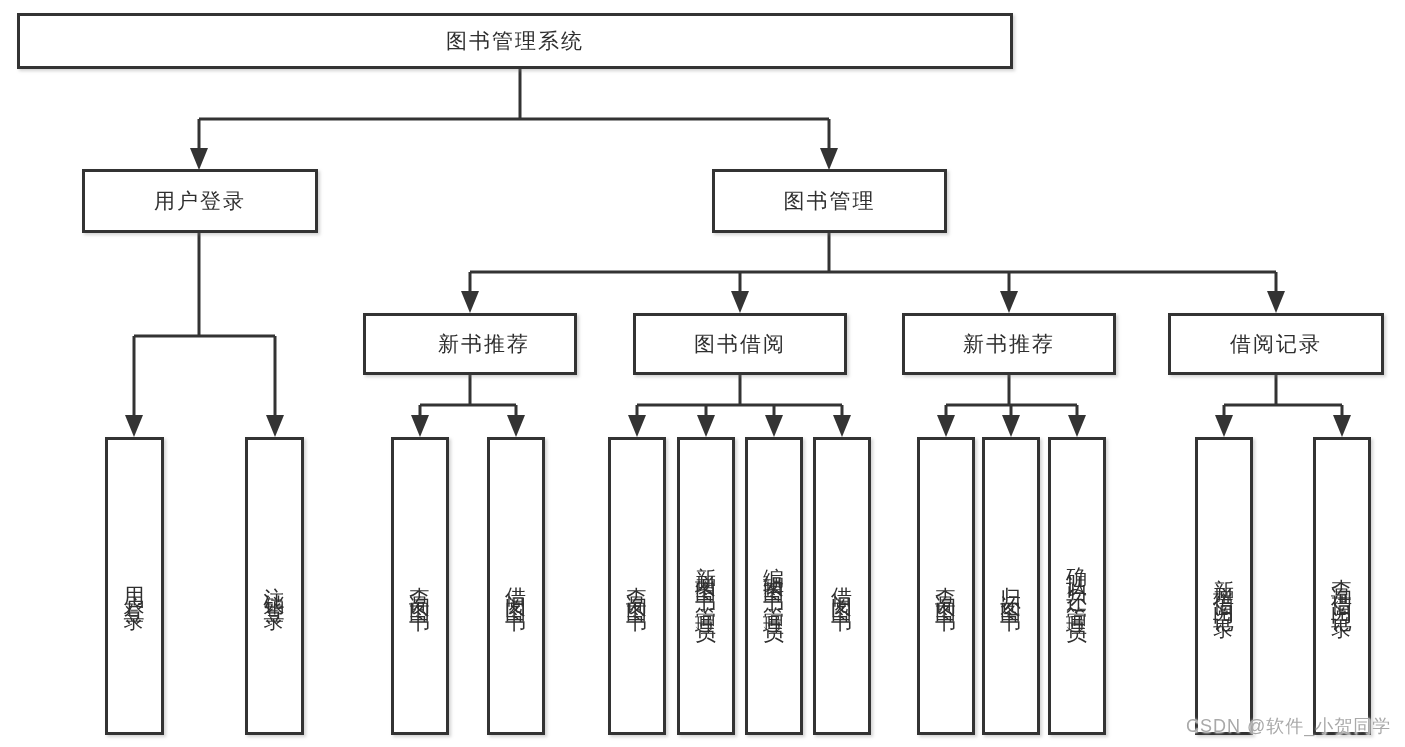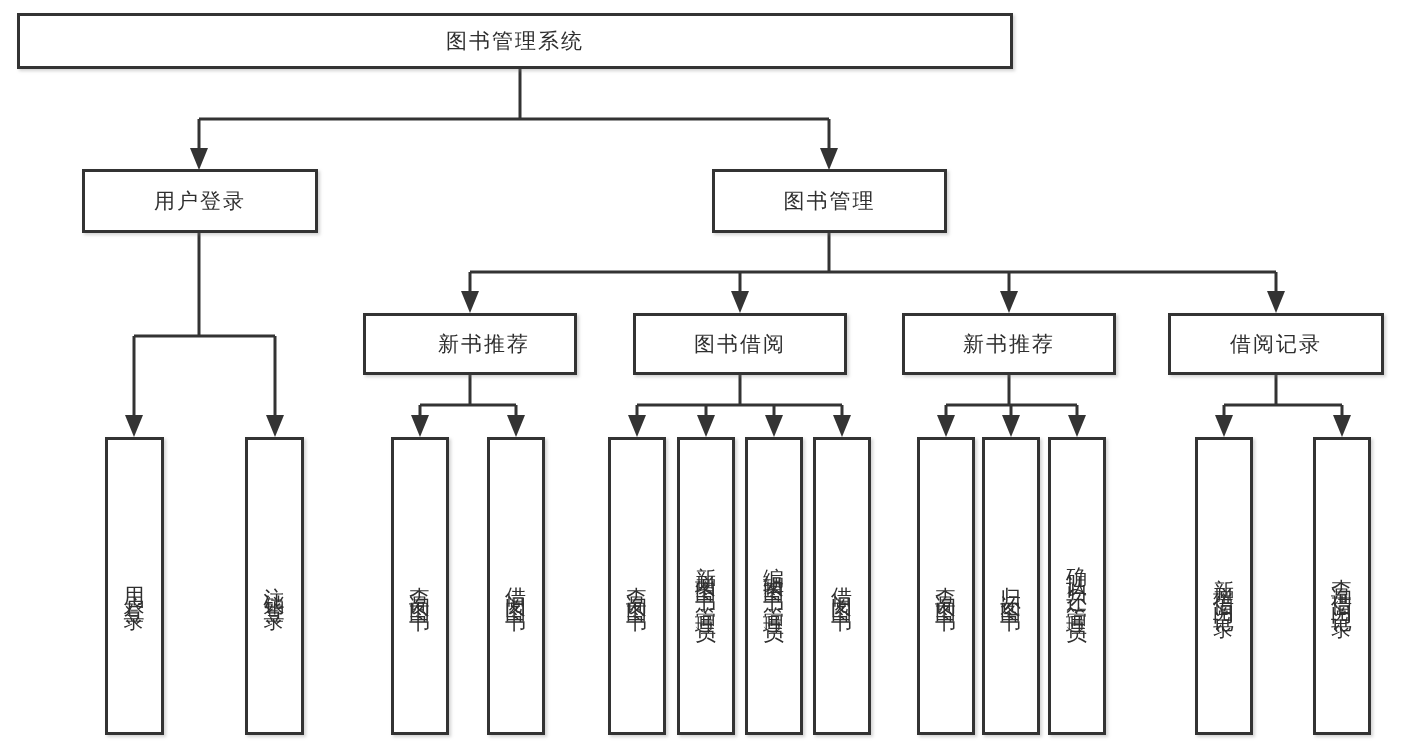--- a/index.html
+++ b/index.html
@@ -205,14 +205,15 @@
     <span>确认归还（管理员）</span>
   </div>
 
   <div class="node vnode" style="left:1195px; top:437px; width:58px; height:298px;">
     <span>新增借阅记录</span>
   </div>
   <div class="node vnode" style="left:1313px; top:437px; width:58px; height:298px;">
     <span>查询借阅记录</span>
   </div>
 
+  <div class="watermark">CSDN @软件_小贺同学</div>
 
 </div>
 
 </body></html>

